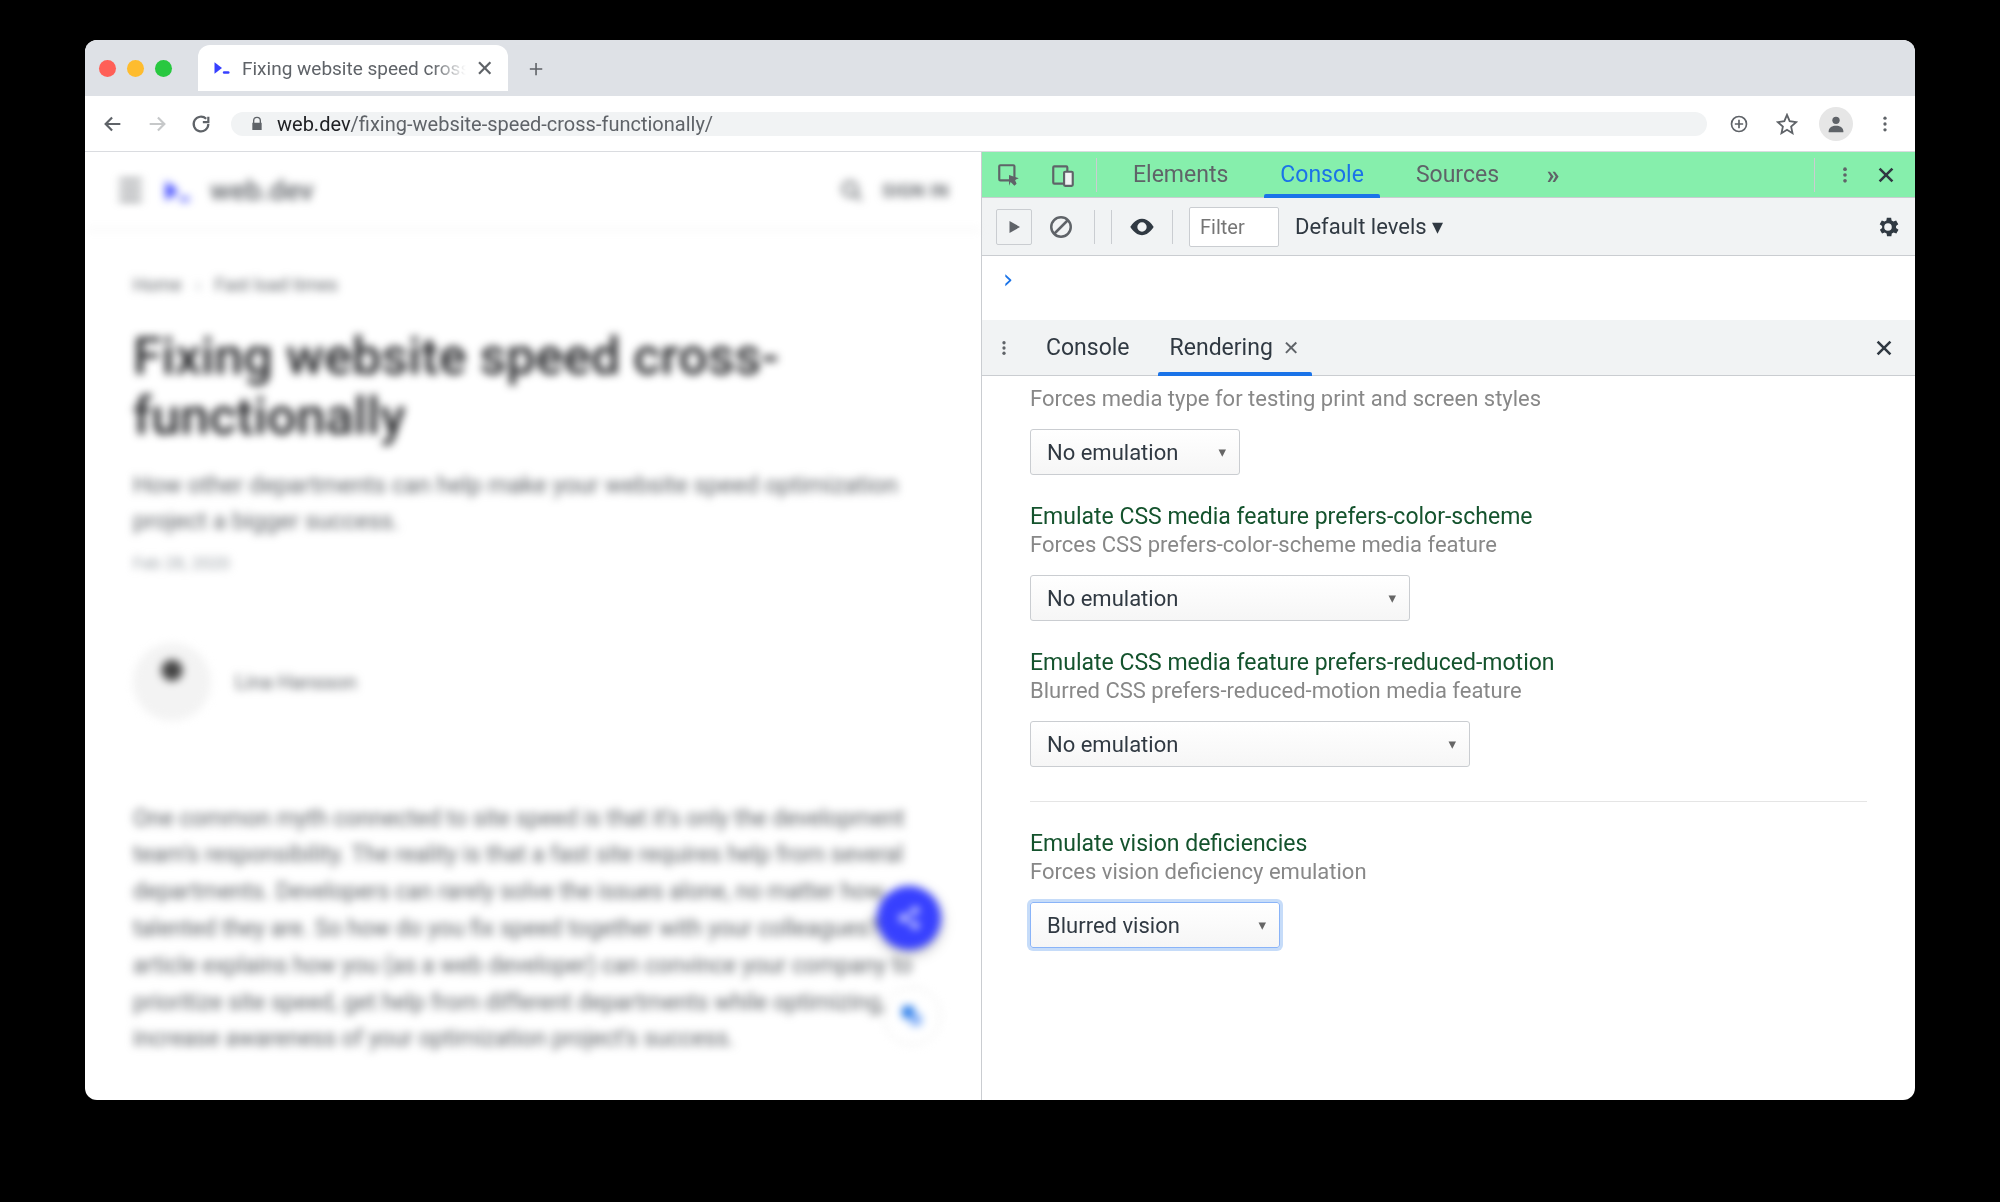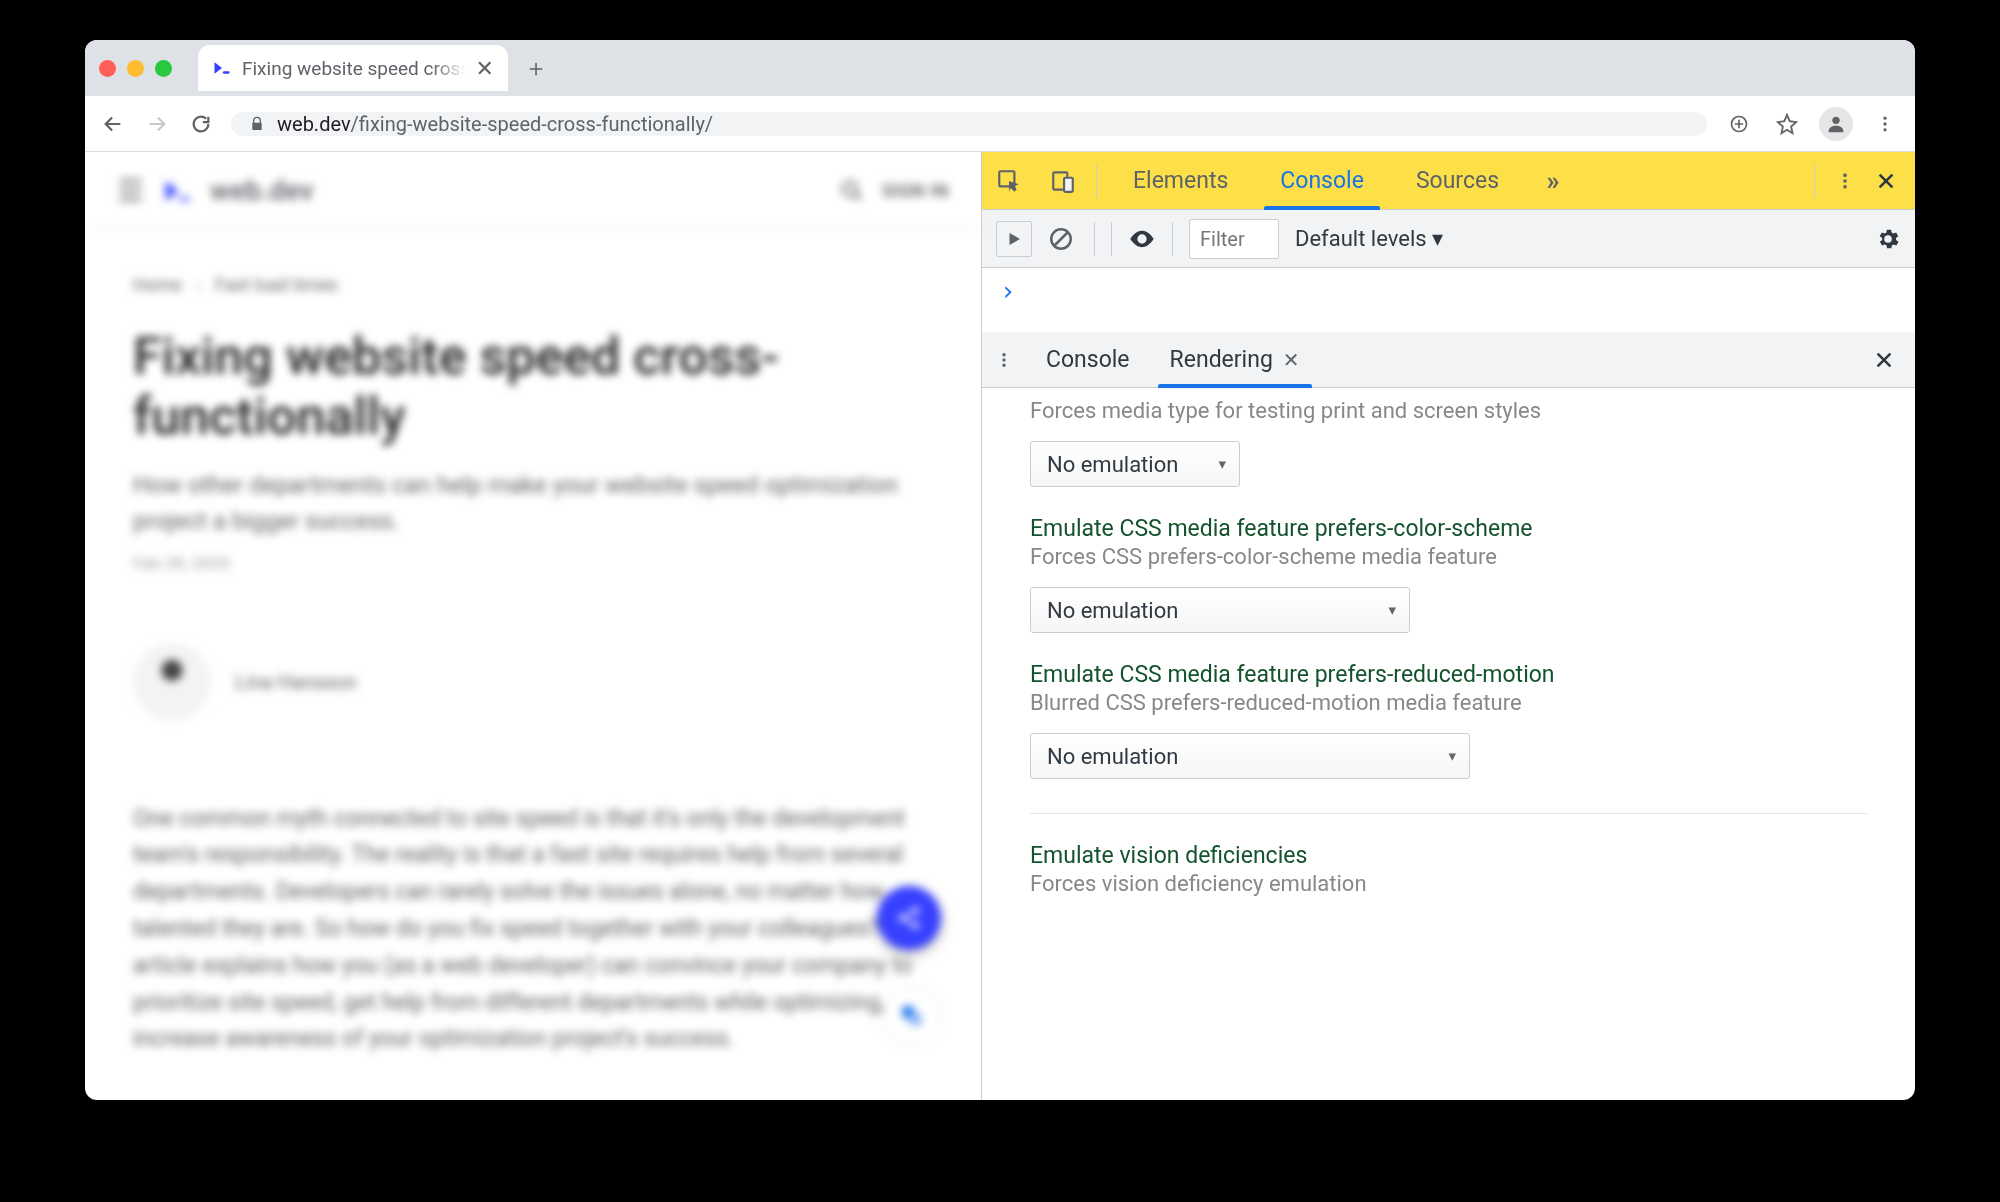--- a/index.html
+++ b/index.html
@@ -55,21 +55,21 @@
     .aname { font-size:20px; color:#5f6368;}
     .pcopy { font-size:23px; color:#5f6368; line-height:1.6; margin-top:80px; max-width:800px;}
     .fab { position:absolute; right:40px; bottom:150px; width:64px; height:64px; border-radius:50%; background:#3740ff; display:flex; align-items:center; justify-content:center; box-shadow:0 4px 12px rgba(0,0,0,.3);}
     .fab svg { fill:#fff; width:26px;}
     .fab2 { position:absolute; right:40px; bottom:55px; width:58px; height:58px; border-radius:50%; background:#fff; border:1px solid #e0e0e0; display:flex; align-items:center; justify-content:center;}
     .fab2 svg{ width:26px; fill:#1a73e8;}
 
     
     .dev { flex:1; display:flex; flex-direction:column; border-left:1px solid #cacdd1; font-size:20px; color:#303942;}
     .dev-row { display:flex; align-items:center; border-bottom:1px solid #cacdd1; }
-    .d1 { height:58px; background:#fde047; gap:0;}
+    .d1 { height:46px; background:#86efac; gap:0;}
     .d1 .ico { width:54px; display:flex; align-items:center; justify-content:center; height:100%; color:#5f6368; cursor:pointer;}
     .d1 .sep { width:1px; height:34px; background:#cacdd1; margin:0 10px 0 6px;}
     .d1 .tab { background:none; border-radius:0; width:auto; padding:0 26px; height:100%; font-size:23px; color:#5f6368; cursor:pointer; position:relative;}
     .d1 .tab.active { color:#1a73e8;}
     .d1 .tab.active::after { content:""; position:absolute; left:10px; right:10px; bottom:-1px; height:4px; background:#1a73e8; border-radius:2px 2px 0 0;}
     .d1 .more { width:40px; display:flex; align-items:center; justify-content:center; color:#5f6368; font-weight:700; font-size:26px; margin-left:8px; cursor:pointer;}
     .d1 .right { margin-left:auto; display:flex; align-items:center; gap:20px; padding-right:18px;}
     .d1 .right .sep2{width:1px;height:34px;background:#cacdd1;}
 
     .d2 { height:58px; background:#f1f3f4; padding:0 14px; gap:16px;}
@@ -349,18 +349,19 @@
           <h4>Emulate CSS media feature prefers-reduced-motion</h4>
           <p class="desc">Blurred CSS prefers-reduced-motion media feature</p>
           <div class="sel w-lg"><select><option>No emulation</option></select></div>
         </div>
 
         <hr>
 
         <div class="sect">
           <h4>Emulate vision deficiencies</h4>
           <p class="desc">Forces vision deficiency emulation</p>
+          <div class="sel w-vi focus"><select><option>Blurred vision</option></select></div>
         </div>
       </div>
 
     </div>
   </div>
 </div>
 
 </body></html>

